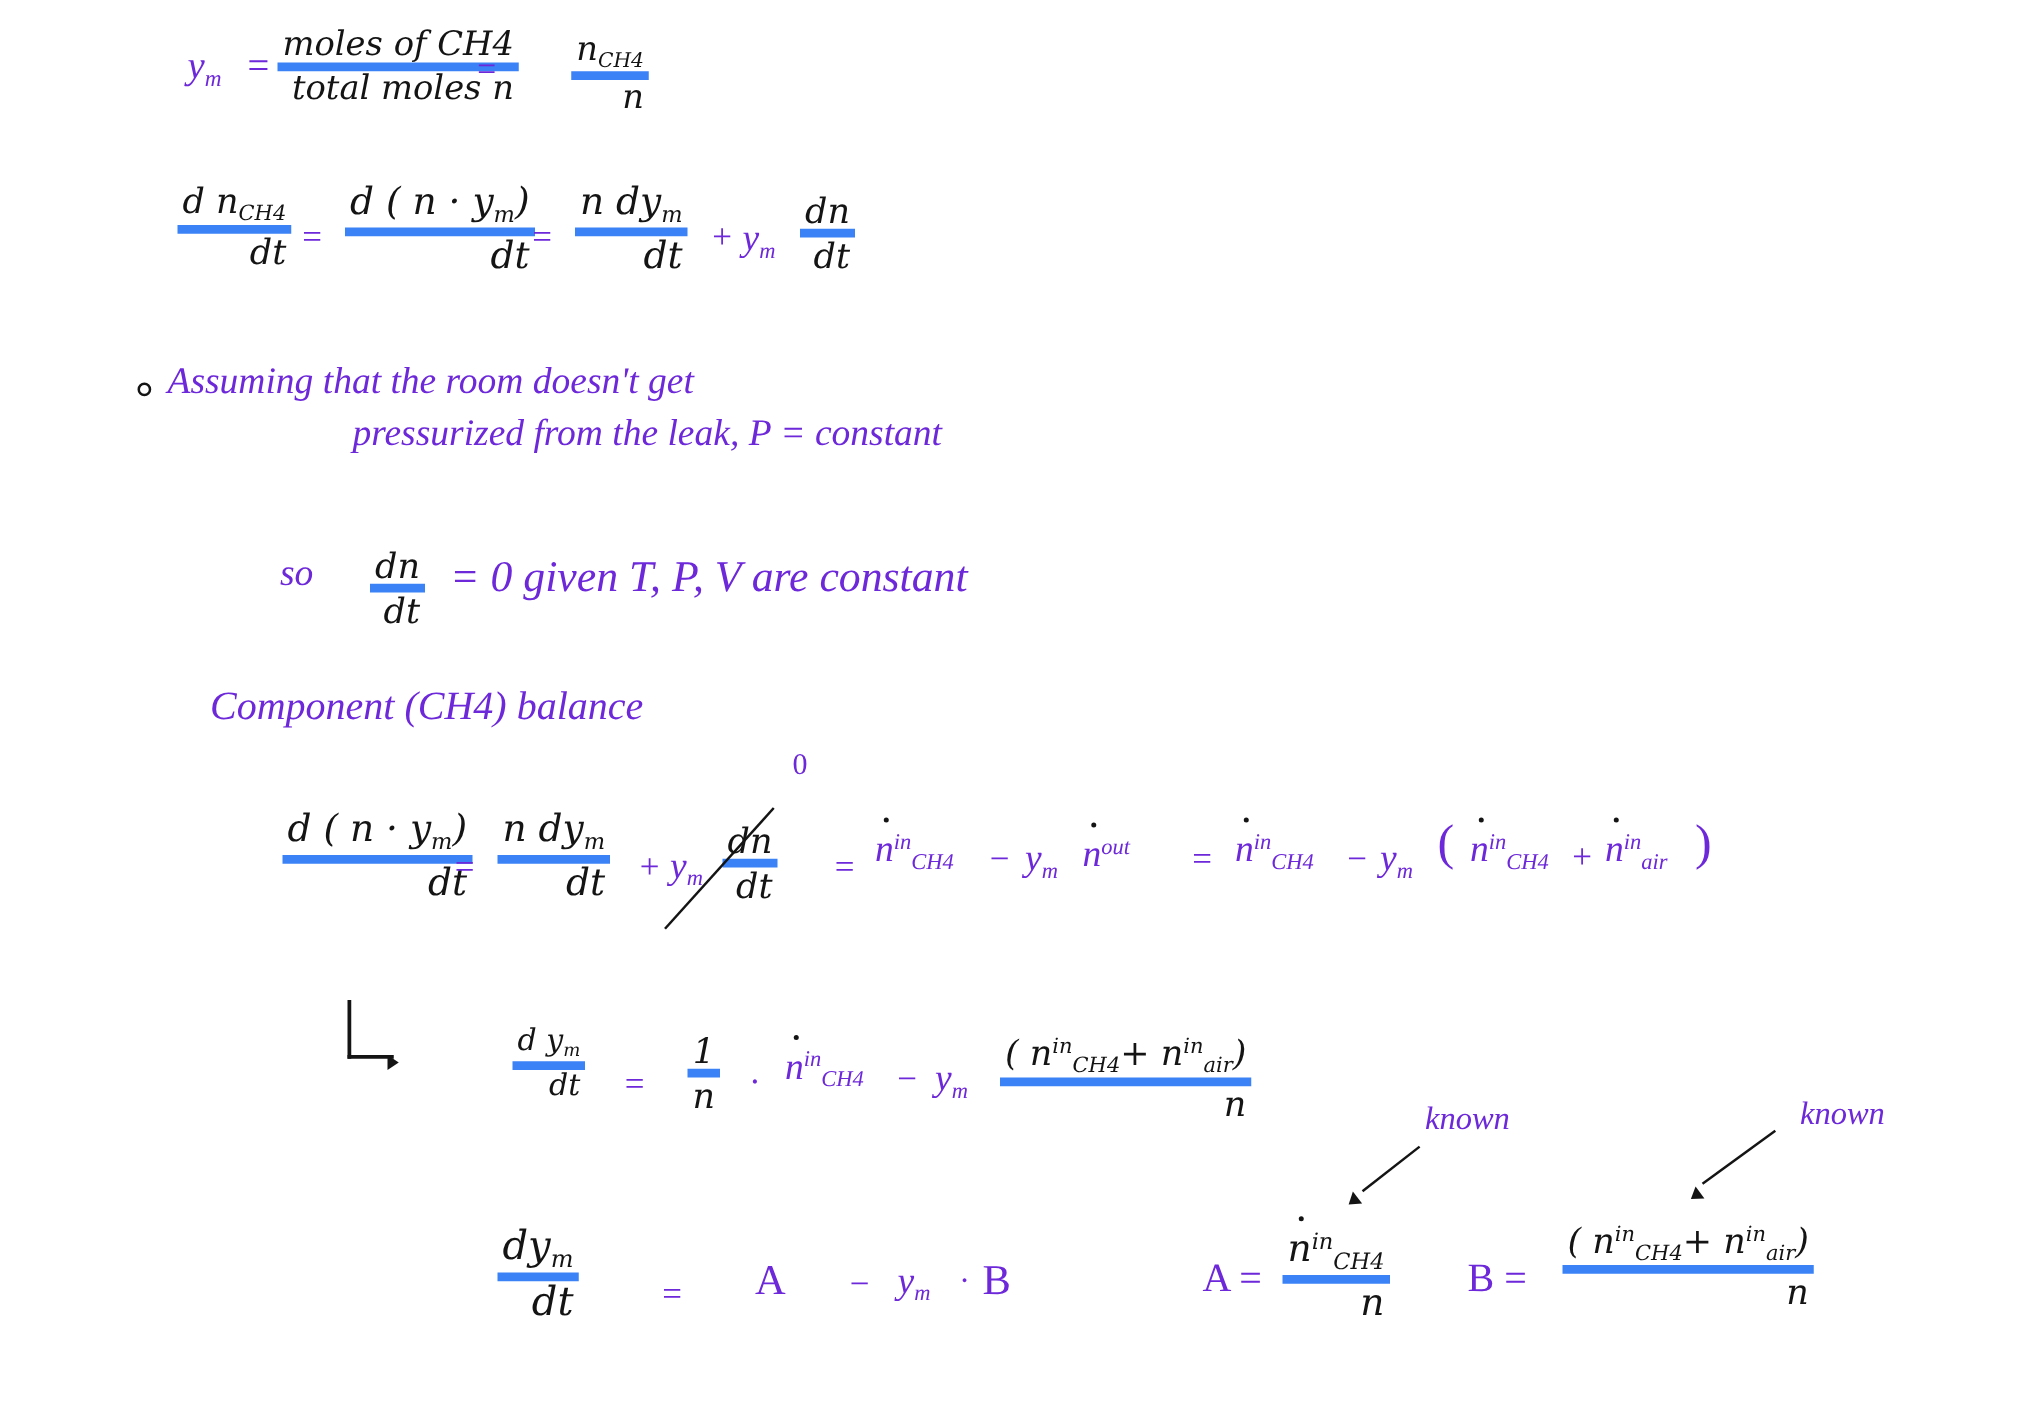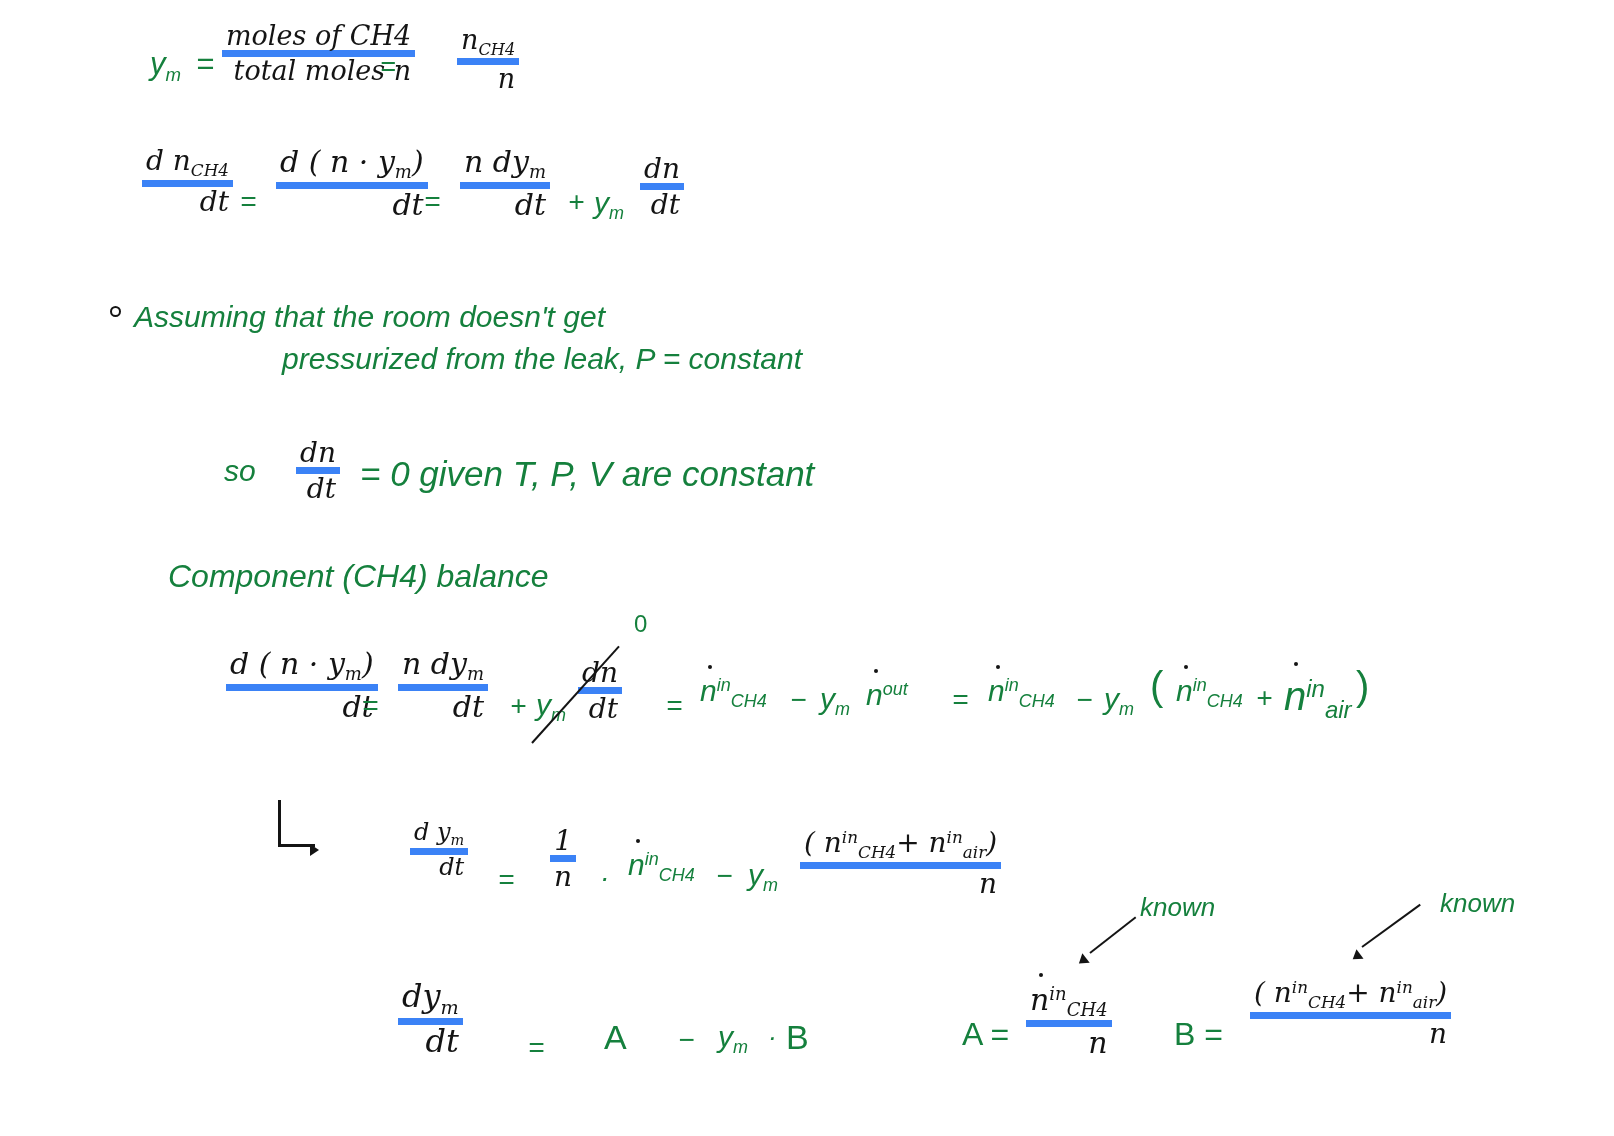--- a/index.html
+++ b/index.html
@@ -11,27 +11,26 @@
     position: relative;
     width: 1614px;
     height: 1136px;
     background: #ffffff;
     overflow: hidden;
     font-family: "DejaVu Serif", serif;
     color: #1a1a1a;
   }
   .hw {
     position: absolute;
-    font-family: Liberation Sans, sans-serif;
+    font-family: Liberation Serif, serif;
     font-style: italic;
-    color: #15803d;
+    color: #6d28d9;
     white-space: nowrap;
     line-height: 1;
     transform-origin: left center;
-    margin-top: 12px;
   }
   
   .frac {
     position: absolute;
     display: inline-block;
     text-align: right;
     font-style: italic;
     color: #141414;
     line-height: 1.05;
     white-space: nowrap;
@@ -175,21 +174,21 @@
   </div>
   <div class="hw" style="left:1076px; top:674px; font-size:28px;">−</div>
   <div class="hw" style="left:1104px; top:672px; font-size:30px;">
     <span>y</span><span class="sub">m</span>
   </div>
   <div class="hw paren" style="left:1150px; top:654px; font-size:40px;">(</div>
   <div class="hw" style="left:1176px; top:664px; font-size:30px;">
     <span class="dotover">n</span><span class="sup">in</span><span class="sub">CH4</span>
   </div>
   <div class="hw" style="left:1256px; top:672px; font-size:28px;">+</div>
-  <div class="hw" style="left:1284px; top:664px; font-size:40px;">
+  <div class="hw" style="left:1284px; top:664px; font-size:30px;">
     <span class="dotover">n</span><span class="sup">in</span><span class="sub">air</span>
   </div>
   <div class="hw paren" style="left:1356px; top:654px; font-size:40px;">)</div>
 
   <div class="lhook" style="left:278px; top:800px; width:34px; height:44px;"></div>
   <div class="arrowhead" style="left:310px; top:844px;"></div>
 
   <div class="frac" style="left:410px; top:820px; font-size:24px;">
     <span class="num"><span>d y</span><span class="sub">m</span></span>
     <span class="den">dt</span>

